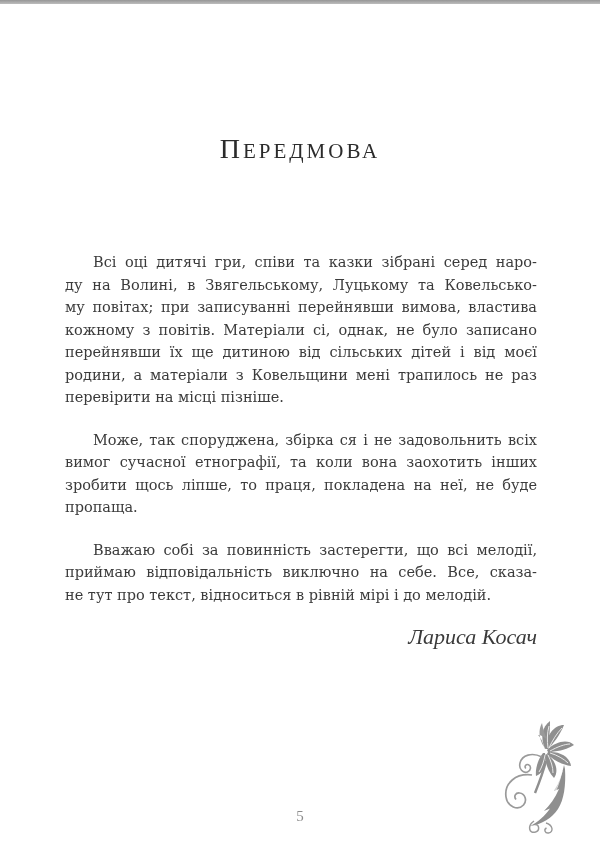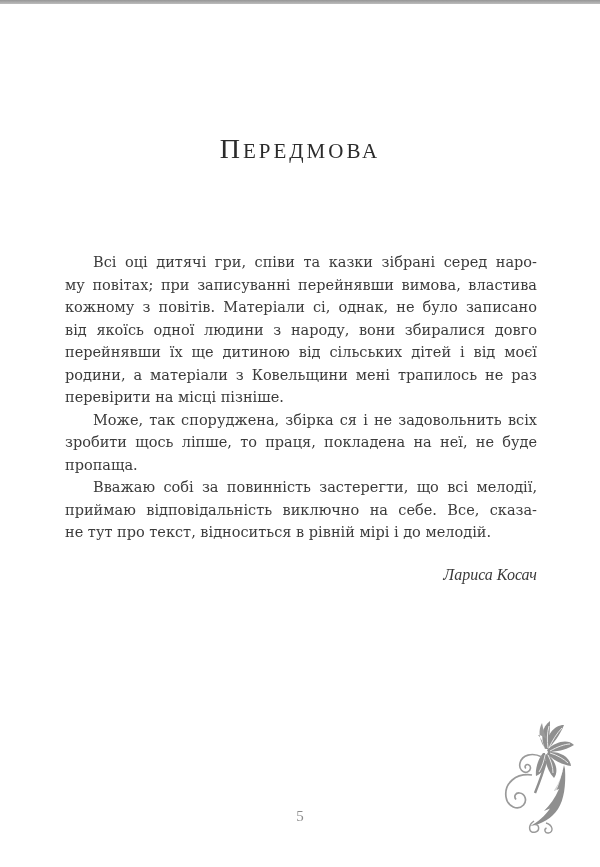--- a/index.html
+++ b/index.html
@@ -50,28 +50,28 @@
   .line::after {
     content: "";
     display: inline-block;
     width: 100%;
   }
   .line.end {
     text-align: right;
     text-align-last: left;
   }
   .line.end::after { content: none; }
-  .line.indent { text-indent: 28px; }
+  .line.indent { text-indent: 28px; margin-top: 20px; }
   .line .bold { font-weight: bold; }
   .signature {
     margin: 20px 63px 0 0;
     text-align: right;
     font-family: "Liberation Serif", serif;
     font-style: italic;
-    font-size: 16px;
+    font-size: 22px;
     line-height: 22px;
     color: #3a3a3a;
   }
   .page-number {
     position: absolute;
     bottom: 42px;
     left: 0; right: 0;
     text-align: center;
     font-family: "Liberation Serif", serif;
     font-size: 15px;
@@ -88,27 +88,28 @@
 </head>
 <body>
 
 <div class="page">
   <div class="topbar"></div>
 
   <h1 class="chapter-title">ПЕРЕДМОВА</h1>
 
   <div class="body-text">
       <div class="line indent"><span>Всі оці дитячі гри, співи та казки зібрані серед наро-</span></div>
+      <div class="line"><span>ду на Волині, в Звягельському, Луцькому та Ковельсько-</span></div>
       <div class="line"><span>му повітах; при записуванні перейнявши вимова, властива</span></div>
       <div class="line"><span>кожному з повітів. Матеріали сі, однак, не було записано</span></div>
-      <div class="line"><span>від якоїсь одної людини з народу, вони збиралися довго</span></div>
       <div class="line"><span>перейнявши їх ще дитиною від сільських дітей і від моєї</span></div>
       <div class="line"><span>родини, а матеріали з Ковельщини мені трапилось не раз</span></div>
       <div class="line end"><span>перевірити на місці пізніше.</span></div>
       <div class="line indent"><span>Може, так споруджена, збірка ся і не задовольнить всіх</span></div>
+      <div class="line"><span>вимог сучасної етнографії, та коли вона заохотить інших</span></div>
       <div class="line"><span>зробити щось ліпше, то праця, покладена на неї, не буде</span></div>
       <div class="line end"><span>пропаща.</span></div>
       <div class="line indent"><span>Вважаю собі за повинність застерегти, що всі мелодії,</span></div>
       <div class="line"><span>приймаю відповідальність виключно на себе. Все, сказа-</span></div>
       <div class="line end"><span>не тут про текст, відноситься в рівній мірі і до мелодій.</span></div>
     </div>
 
   <div class="signature">Лариса Косач</div>
 
   <div class="page-number">5</div>

